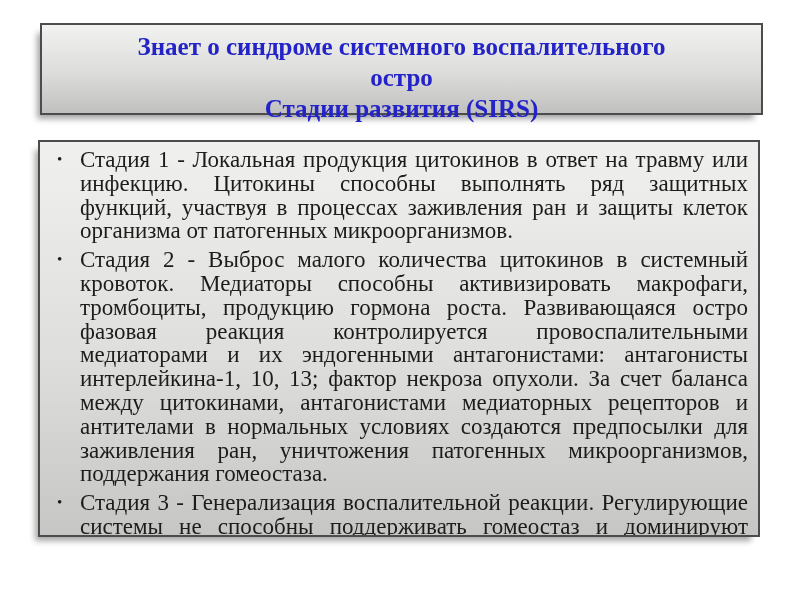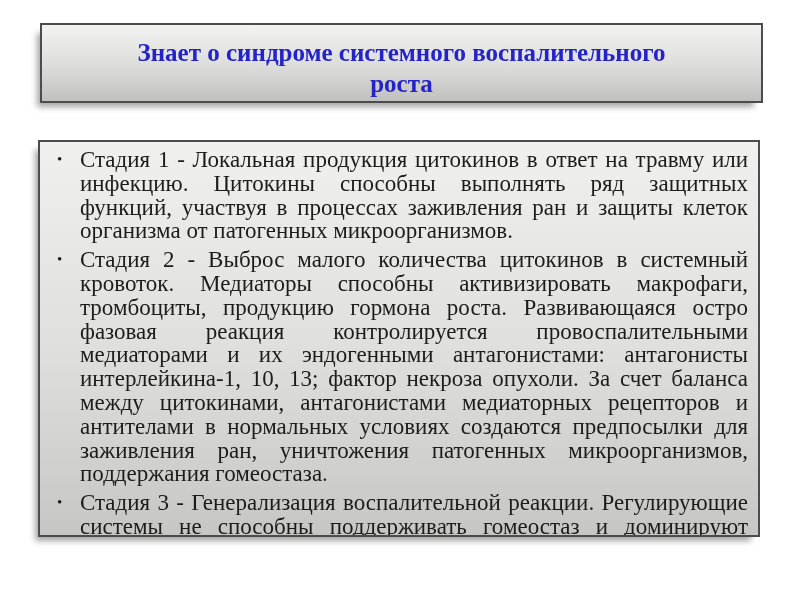--- a/index.html
+++ b/index.html
@@ -13,27 +13,27 @@
     height: 600px;
     background: #ffffff;
     overflow: hidden;
     font-family: "Liberation Serif", "DejaVu Serif", serif;
   }
   .title-box {
     position: absolute;
     left: 40px;
     top: 23px;
     width: 723px;
-    height: 80px;
+    height: 92px;
     box-sizing: border-box;
     border: 2px solid #4c4c4c;
     background: linear-gradient(to bottom, #f2f2f0 0%, #dcdcda 55%, #c0c0be 100%);
     box-shadow: -6px 7px 6px -3px rgba(0,0,0,0.35);
     text-align: center;
-    padding-top: 12px;
+    padding-top: 6px;
     overflow: visible;
   }
   .title-line {
     font-size: 25px;
     line-height: 31px;
     font-weight: bold;
     color: #2323c8;
     white-space: nowrap;
   }
   .content-box {
@@ -76,21 +76,22 @@
     text-align-last: left;
   }
 </style>
 </head>
 <body>
 
 <div class="slide">
 
   <div class="title-box">
     <div class="title-line">Знает о синдроме системного воспалительного</div>
-    <div class="title-line">роста</div>
+    <div class="title-line">остро</div>
+    <div class="title-line">Стадии развития (SIRS)</div>
   </div>
 
   <div class="content-box">
     <ul class="bullet-list">
       <li>
         <span class="bullet-glyph">•</span>
         <span class="li-text">Стадия 1 - Локальная продукция цитокинов в ответ на травму или инфекцию. Цитокины способны выполнять ряд защитных функций, участвуя в процессах заживления ран и защиты клеток организма от патогенных микроорганизмов.</span>
       </li>
       <li>
         <span class="bullet-glyph">•</span>

